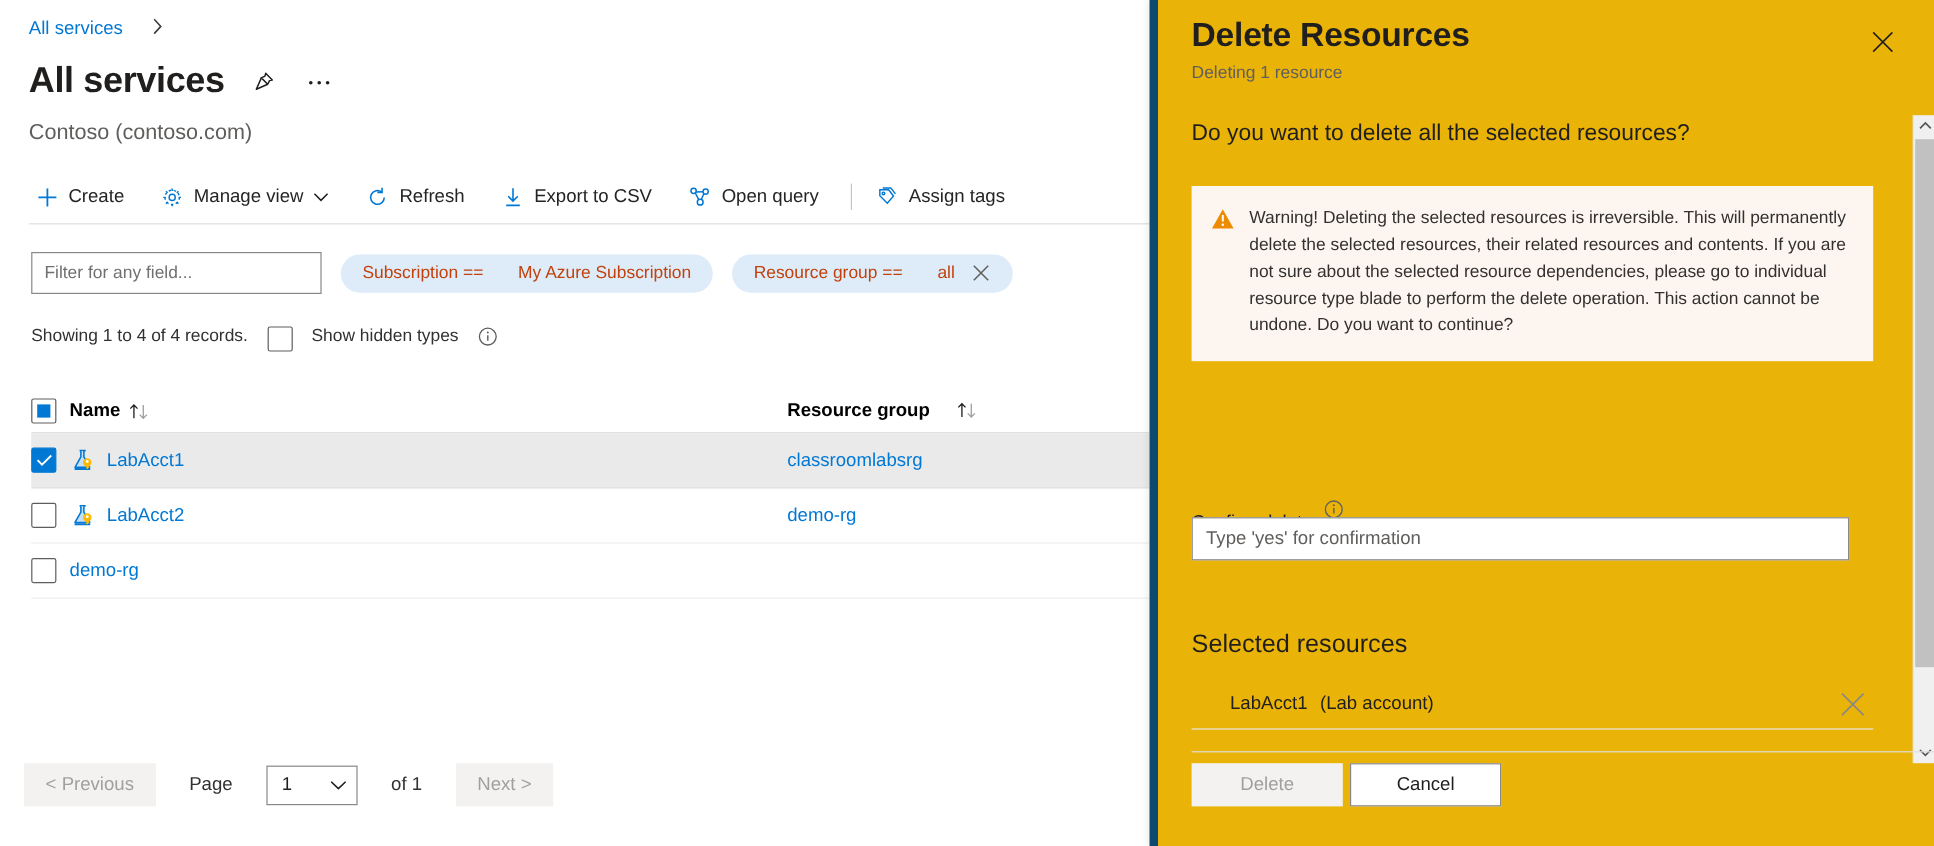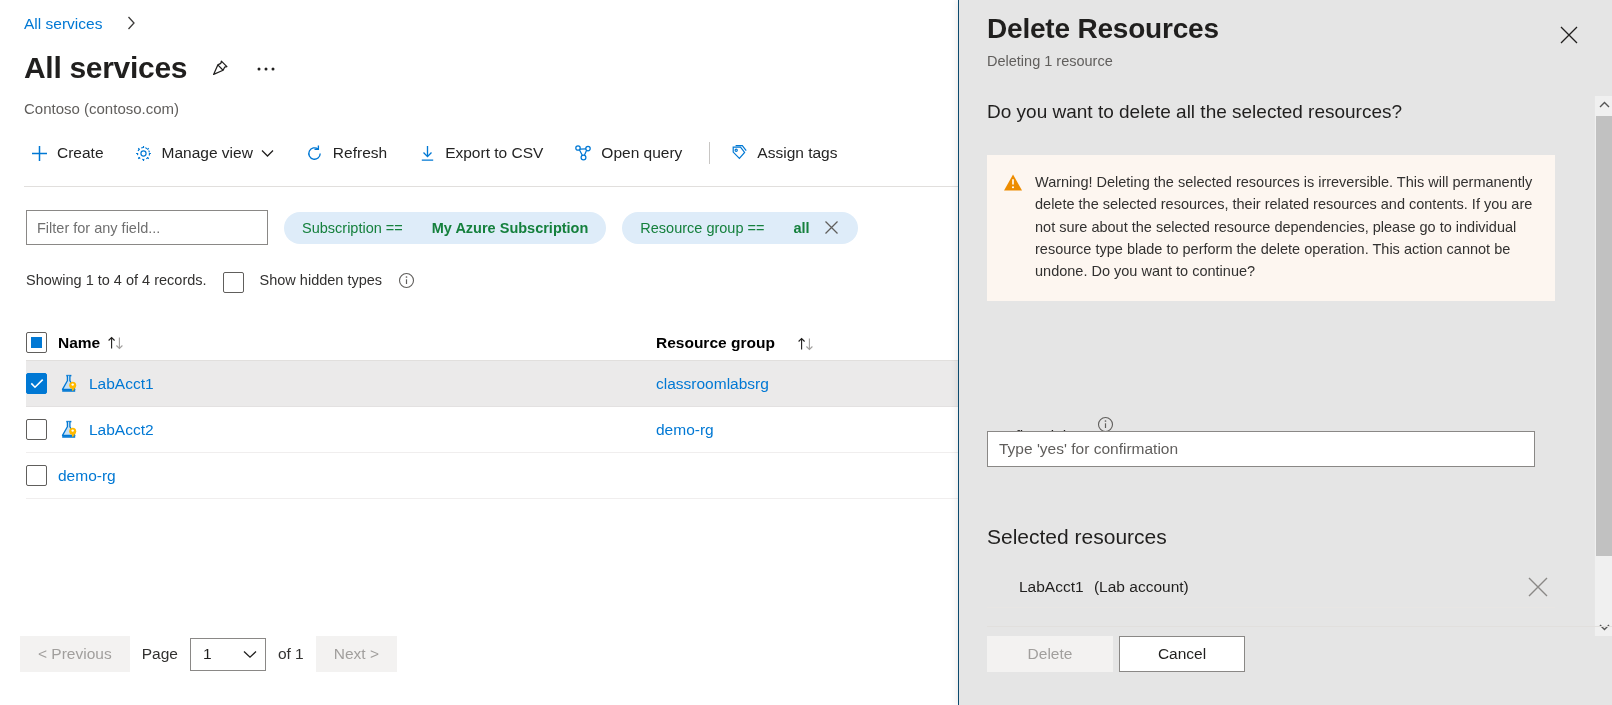--- a/index.html
+++ b/index.html
@@ -29,25 +29,25 @@
     position:absolute; left:24px; top:53px;
     display:flex; align-items:center; gap:20px;
   }
   .page-title {
     font-size:30px; font-weight:600; letter-spacing:-0.3px; color:#201f1e;
     line-height:1;
   }
   .icon-btn { width:26px; height:26px; display:flex; align-items:center; justify-content:center; cursor:pointer; }
   .subtitle {
     position:absolute; left:24px; top:100px;
-    font-size:15px; color:#605e5c;
+    font-size:18px; color:#605e5c;
   }
 
   .toolbar {
-    position:absolute; left:24px; top:132px;
+    position:absolute; left:24px; top:143px;
     display:flex; align-items:center; height:42px; gap:0px;
   }
   .tb-item {
     display:flex; align-items:center; gap:8px;
     padding:5px 13px 5px 5px; margin-right:12px;
     font-size:15.5px; color:#242424; cursor:pointer; white-space:nowrap;
   }
   .tb-item .tbi { width:20px; height:20px; display:flex; align-items:center; justify-content:center; flex:0 0 auto; }
   .tb-sep { width:1px; height:22px; background:#c8c6c4; margin:0 14px 0 2px; }
   .toolbar-rule {
@@ -57,76 +57,76 @@
   .filter-row { position:absolute; left:26px; top:210px; display:flex; align-items:center; gap:16px; }
   .filter-input {
     width:242px; height:35px; border:1px solid #8a8886; background:#fff;
     font-size:14.5px; color:#605e5c; padding:0 10px;
     font-family:"Liberation Sans", sans-serif;
   }
   .filter-input::placeholder { color:#707070; }
   .pill {
     height:32px; border-radius:16px; background:#deecf9;
     display:flex; align-items:center; gap:7px; padding:0 18px;
-    font-size:14.5px; color:#15803d; cursor:pointer; white-space:nowrap;
-  }
-  .pill b { font-weight:700;padding-left:22px; }
+    font-size:14.5px; color:#c2410c; cursor:pointer; white-space:nowrap;
+  }
+  .pill b { font-weight:400;padding-left:22px; }
   .pill .pill-x { margin-left:6px; display:flex; }
 
   .records-row { position:absolute; left:26px; top:272px; display:flex; align-items:flex-start; gap:16px; }
   .records-text { font-size:14.5px; color:#323130; }
   .chk-box {
     width:21px; height:21px; border:1px solid #605e5c; background:#fff; border-radius:2px;
     display:flex; align-items:center; justify-content:center; cursor:pointer;
   }
   .chk-box.checked { background:#0078d4; border-color:#0078d4; }
   .chk-label { font-size:14.5px; color:#323130; }
 
   .tbl { position:absolute; left:26px; top:325px; width:932px; }
   .tbl-head {
     display:flex; align-items:center; height:36px;
     border-bottom:1px solid #e1dfdd;
   }
   .col-check { width:32px; flex:0 0 32px; display:flex; align-items:center; }
   .col-name { flex:0 0 598px; display:flex; align-items:center; gap:7px; }
-  .col-rg   { flex:1 1 auto; display:flex; align-items:flex-end; gap:22px; }
+  .col-rg   { flex:1 1 auto; display:flex; align-items:flex-start; gap:22px; }
   .th-text { font-size:15.5px; font-weight:600; color:#000000; }
   .sort-ic { display:flex; align-items:center; }
   .hdr-sq {
     width:21px; height:21px; border:1px solid #605e5c; background:#fff; border-radius:2px;
     display:flex; align-items:center; justify-content:center; cursor:pointer;
   }
   .hdr-sq i { display:block; width:11px; height:11px; background:#0078d4; }
 
   .tr {
     display:flex; align-items:center; height:46px;
     border-bottom:1px solid #f0eeee;
   }
   .tr.selected { background:#ebeaea; border-bottom-color:#e3e1e1; }
   .cell-name { display:flex; align-items:center; gap:9px; }
   .res-link { color:#0078d4; font-size:15.5px; cursor:pointer; }
   .rg-link  { color:#0078d4; font-size:15.5px; cursor:pointer; }
 
-  .pager { position:absolute; left:20px; top:636px; display:flex; align-items:center; gap:12px; }
+  .pager { position:absolute; left:20px; top:636px; display:flex; align-items:center; gap:28px; }
   .pg-btn {
     height:36px; padding:0 18px; background:#f3f2f1; border:none;
     font-size:15.5px; color:#a19f9d; display:flex; align-items:center;
     font-family:"Liberation Sans", sans-serif; cursor:default;
   }
   .pg-label { font-size:15.5px; color:#323130; }
   .pg-select {
     height:33px; width:76px; border:1px solid #8a8886; background:#fff;
     display:flex; align-items:center; justify-content:space-between;
     padding:0 8px 0 12px; font-size:15.5px; color:#201f1e; cursor:pointer;
   }
 
   
   .panel {
     position:absolute; left:958px; top:0; width:654px; height:705px;
-    background:#e5e5e5; border-left:1px solid #0c4a6e;
+    background:#eab308; border-left:7px solid #0c4a6e;
     box-shadow:-2px 0 6px rgba(0,0,0,0.07);
   }
   .panel-hd { position:absolute; left:28px; top:14px; }
   .panel-title { font-size:28px; font-weight:600; color:#201f1e; letter-spacing:-0.2px; line-height:1.1; }
   .panel-sub { font-size:14.5px; color:#605e5c; margin-top:8px; }
   .panel-close {
     position:absolute; right:30px; top:22px; width:26px; height:26px;
     display:flex; align-items:center; justify-content:center; cursor:pointer;
   }
   .panel-body {

